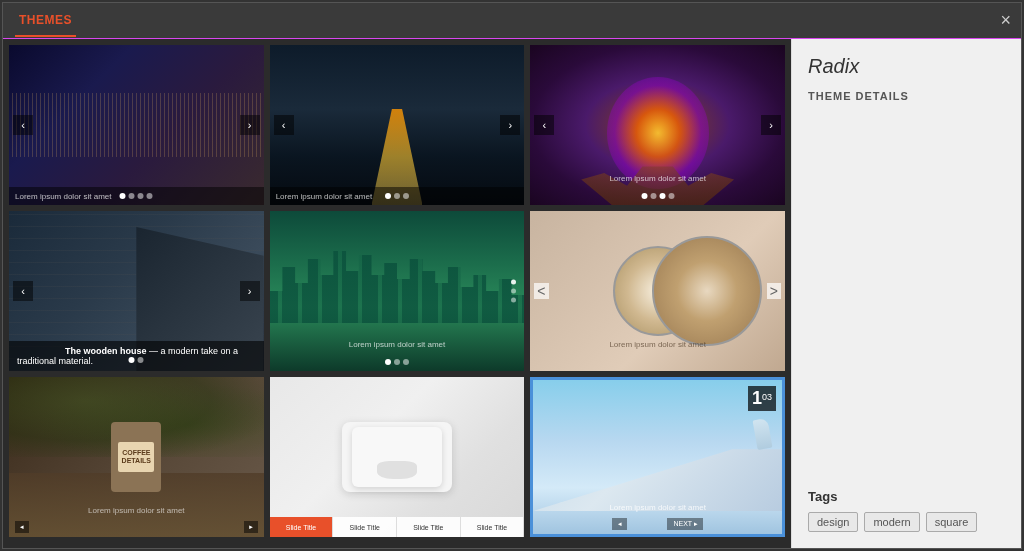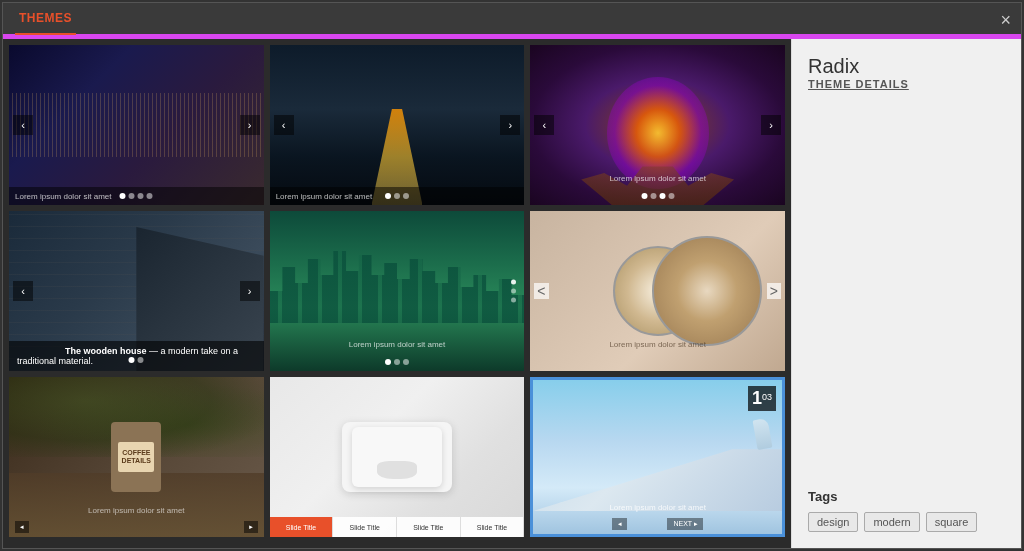--- a/index.html
+++ b/index.html
@@ -17,21 +17,21 @@
       width: 1020px;
       height: 547px;
       background: #2b2b2b;
       border: 1px solid #555;
       display: flex;
       flex-direction: column;
       position: relative;
     }
     .modal-header {
       background: #3a3a3a;
-      border-bottom: 5px solid #d946ef;
+      border-bottom: 1px solid #d946ef;
       display: flex;
       align-items: center;
       height: 36px;
       padding: 0 12px;
       gap: 16px;
     }
     .tab {
       font-size: 12px;
       font-weight: bold;
       color: #ccc;
@@ -192,29 +192,30 @@
       background: #f0f0f0;
       padding: 16px;
       display: flex;
       flex-direction: column;
       border-left: 1px solid #ddd;
     }
     .theme-title {
       font-size: 20px;
       font-weight: normal;
       color: #333;
+      margin-bottom: 12px;
+      font-style: italic;
     }
     .section-label {
       font-size: 11px;
       font-weight: bold;
       color: #555;
       letter-spacing: 1px;
       text-transform: uppercase;
       margin-bottom: 4px;
-      text-decoration: underline;
     }
     .theme-description {
       font-size: 12px;
       color: #555;
       line-height: 1.5;
       margin-bottom: auto;
     }
     .tags-section {
       margin-top: auto;
       padding-top: 12px;

